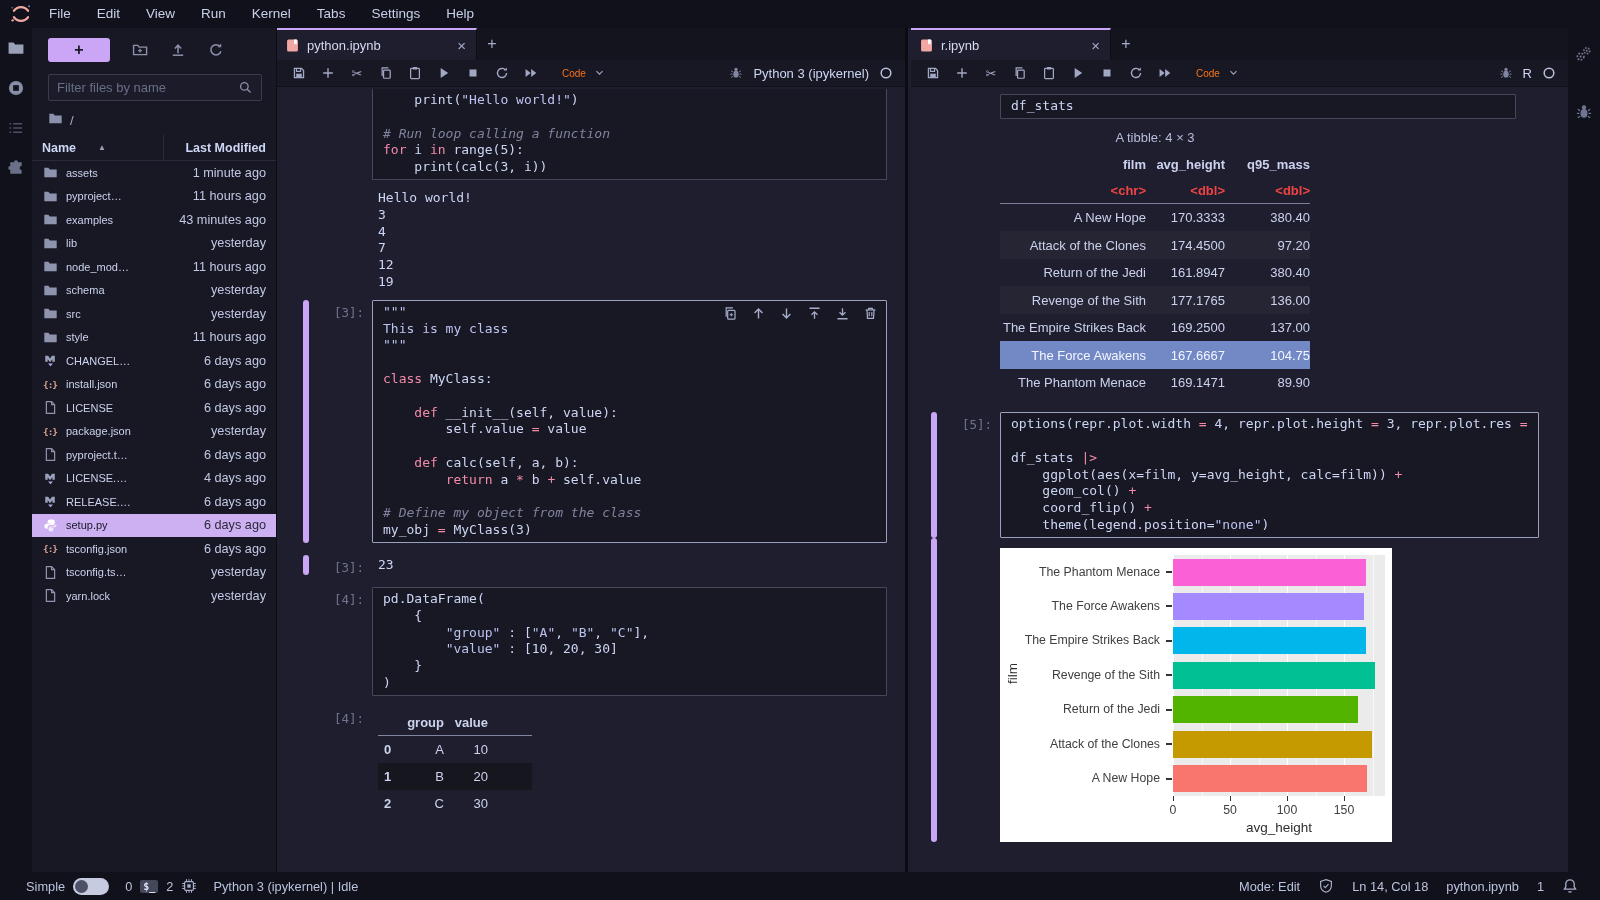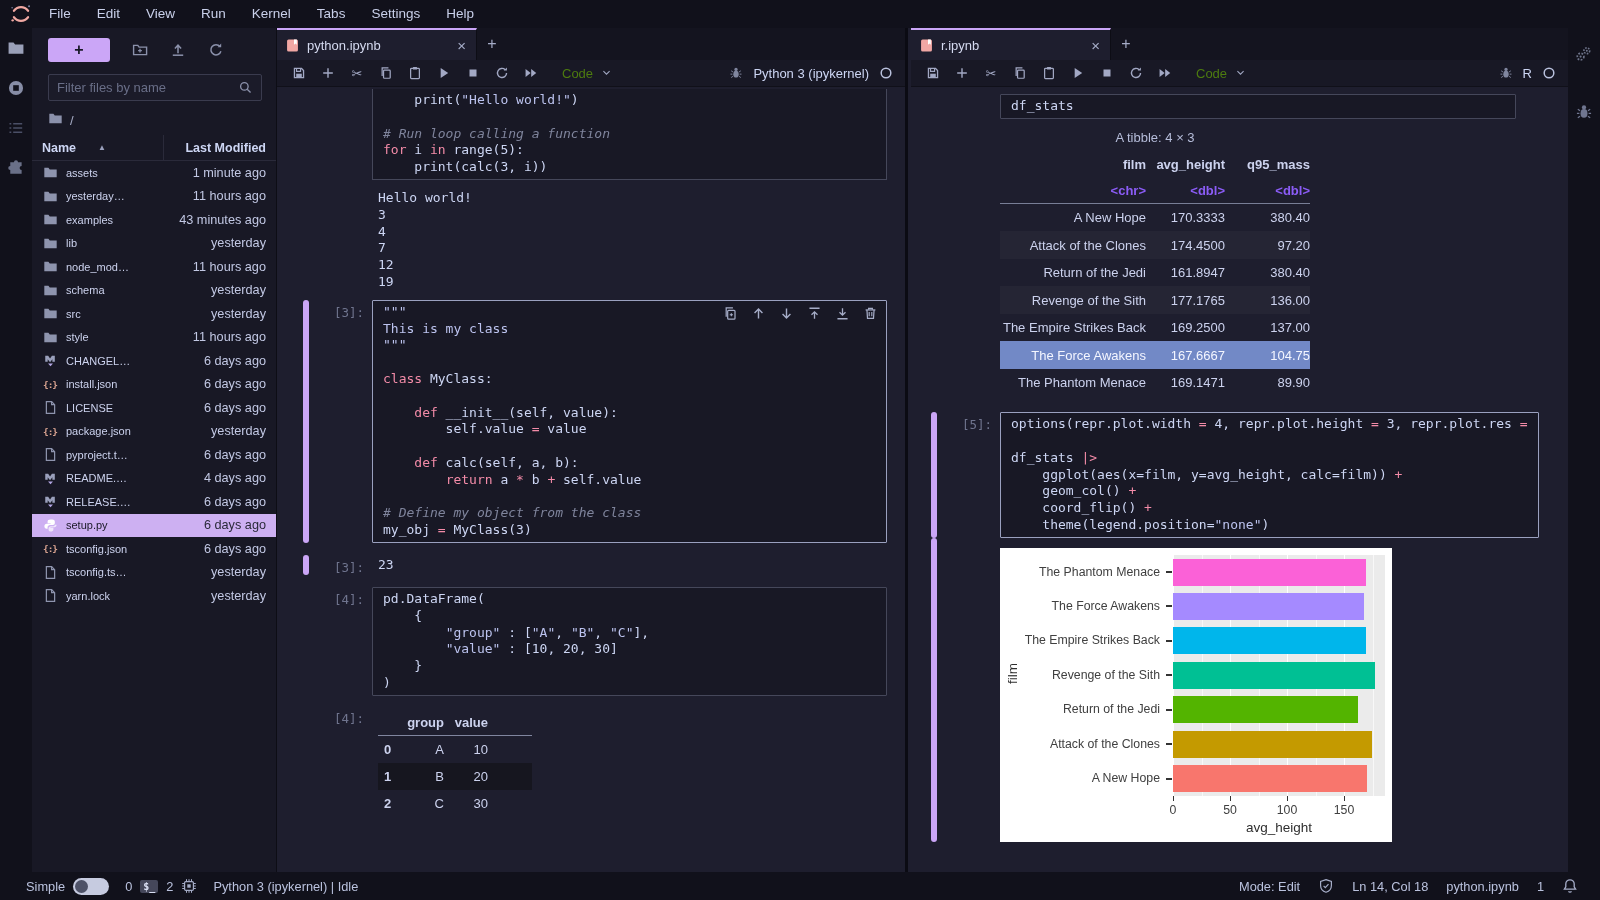--- a/index.html
+++ b/index.html
@@ -62,21 +62,21 @@
   .panel.r  { left:911px; width:657px; }
   .tabbar { height:32px; background:#14141f; display:flex; align-items:flex-end; }
   .tab { height:32px; display:flex; align-items:center; background:#1e1e2e; border-top:2px solid #cba6f7; border-right:1px solid #0d0d15; padding:0 10px 0 8px; min-width:200px; }
   .tab .nbic { width:15px; height:15px; margin-right:7px; } .tab .nbic svg { width:15px; height:15px; display:block; }
   .tab .tablabel { font-size:13px; color:#d5daf0; flex:1; }
   .tab .tabclose { color:#a6adc8; font-size:15px; margin-left:14px; }
   .newtab { width:30px; height:32px; display:flex; align-items:center; justify-content:center; color:#a6adc8; font-size:16px; }
   .toolbar { height:27px; background:#181825; border-bottom:1px solid #101019; display:flex; align-items:center; padding:0 12px 0 14px; gap:13px; }
   .tbtn { width:16px; height:16px; color:#a2a8c4; display:flex; align-items:center; justify-content:center; font-size:13px; }
   .tbtn svg { width:14px; height:14px; display:block; }
-  .tb-sel { display:flex; align-items:center; gap:8px; margin-left:10px; color:#4d7c0f; font-size:13px; }
+  .tb-sel { display:flex; align-items:center; gap:8px; margin-left:10px; color:#f97316; font-size:10px; }
   .tb-sel svg { width:11px; height:11px; color:#a2a8c4; }
   .tb-spacer { flex:1; }
   .tb-kernel { display:flex; align-items:center; gap:10px; font-size:13px; color:#cdd6f4; }
   .tb-kernel .bug { color:#80869f; } .tb-kernel .bug svg{ width:14px; height:14px; display:block;}
   .tb-kernel .kcirc svg { width:14px; height:14px; display:block; color:#bac2de; }
   .nbcontent { position:absolute; left:0; right:0; top:60px; bottom:0; background:#1e1e2e; overflow:hidden; }
 
   
   .cellrow { display:flex; align-items:stretch; }
   .collapser { width:6px; border-radius:3px; background:transparent; flex:0 0 6px; }
@@ -102,21 +102,21 @@
   .pdtable thead tr { border-bottom:1px solid #80869f; }
   .pdtable td { text-align:right; padding:0 8px 0 0; height:27.5px; }
   .pdtable td.idx { font-weight:700; text-align:left; padding-left:6px; }
   .pdtable tr.stripe { background:#16161f; }
 
   
   .tibwrap { flex:1; padding-top:2px; }
   .tibcaption { width:310px; text-align:center; font-size:13px; color:#b6bdda; padding:3px 0 7px 0; }
   .tibtable { border-collapse:collapse; font-size:13px; color:#ccd2ee; table-layout:fixed; }
   .tibtable th { font-weight:700; text-align:right; height:26px; }
-  .tibtable .types td { font-weight:700; color:#8b5cf6; height:26px; }
+  .tibtable .types td { font-weight:700; color:#ef4444; height:26px; }
   .tibtable .types { border-bottom:1px solid #787e96; }
   .tibtable td { text-align:right; height:27.5px; }
   .tibtable tr.stripe { background:#252534; }
   .tibtable tr.selrow { background:#7289c6; color:#f4f6ff; }
 
   
   .fig { position:relative; width:392px; height:294px; background:#ffffff; margin-top:8px; font-family:"Liberation Sans", sans-serif; }
   .fig .panel-bg { position:absolute; background:#ebebeb; }
   .fig .grid { position:absolute; background:#ffffff; width:1px; }
   .fig .bar { position:absolute; height:27px; }
@@ -240,21 +240,21 @@
           </span>
           <span class="fname">assets</span>
           <span class="ftime">1 minute ago</span>
         </div>
         <div class="frow">
           <span class="fic" style="color: rgb(142, 148, 174);">
             <svg viewBox="0 0 16 16">
               <path d="M1.4 3h4.4l1.4 1.8h7.4V13H1.4z" fill="currentColor"></path>
             </svg>
           </span>
-          <span class="fname">yesterday…</span>
+          <span class="fname">pyproject…</span>
           <span class="ftime">11 hours ago</span>
         </div>
         <div class="frow">
           <span class="fic" style="color: rgb(142, 148, 174);">
             <svg viewBox="0 0 16 16">
               <path d="M1.4 3h4.4l1.4 1.8h7.4V13H1.4z" fill="currentColor"></path>
             </svg>
           </span>
           <span class="fname">examples</span>
           <span class="ftime">43 minutes ago</span>
@@ -348,21 +348,21 @@
           <span class="fname">pyproject.t…</span>
           <span class="ftime">6 days ago</span>
         </div>
         <div class="frow">
           <span class="fic" style="color: rgb(154, 160, 188);">
             <svg viewBox="0 0 16 16">
               <path d="M2.4 3h3.1l2 2.9L9.5 3h3.1v6.4H10V6.6L7.5 9.8 5 6.6v2.8H2.4z" fill="currentColor"></path>
               <path d="M8 14l-2.6-2.7h5.2z" fill="#b4a7e5"></path>
             </svg>
           </span>
-          <span class="fname">README.…</span>
+          <span class="fname">LICENSE.…</span>
           <span class="ftime">4 days ago</span>
         </div>
         <div class="frow">
           <span class="fic" style="color: rgb(154, 160, 188);">
             <svg viewBox="0 0 16 16">
               <path d="M2.4 3h3.1l2 2.9L9.5 3h3.1v6.4H10V6.6L7.5 9.8 5 6.6v2.8H2.4z" fill="currentColor"></path>
               <path d="M8 14l-2.6-2.7h5.2z" fill="#b4a7e5"></path>
             </svg>
           </span>
           <span class="fname">RELEASE.…</span>

